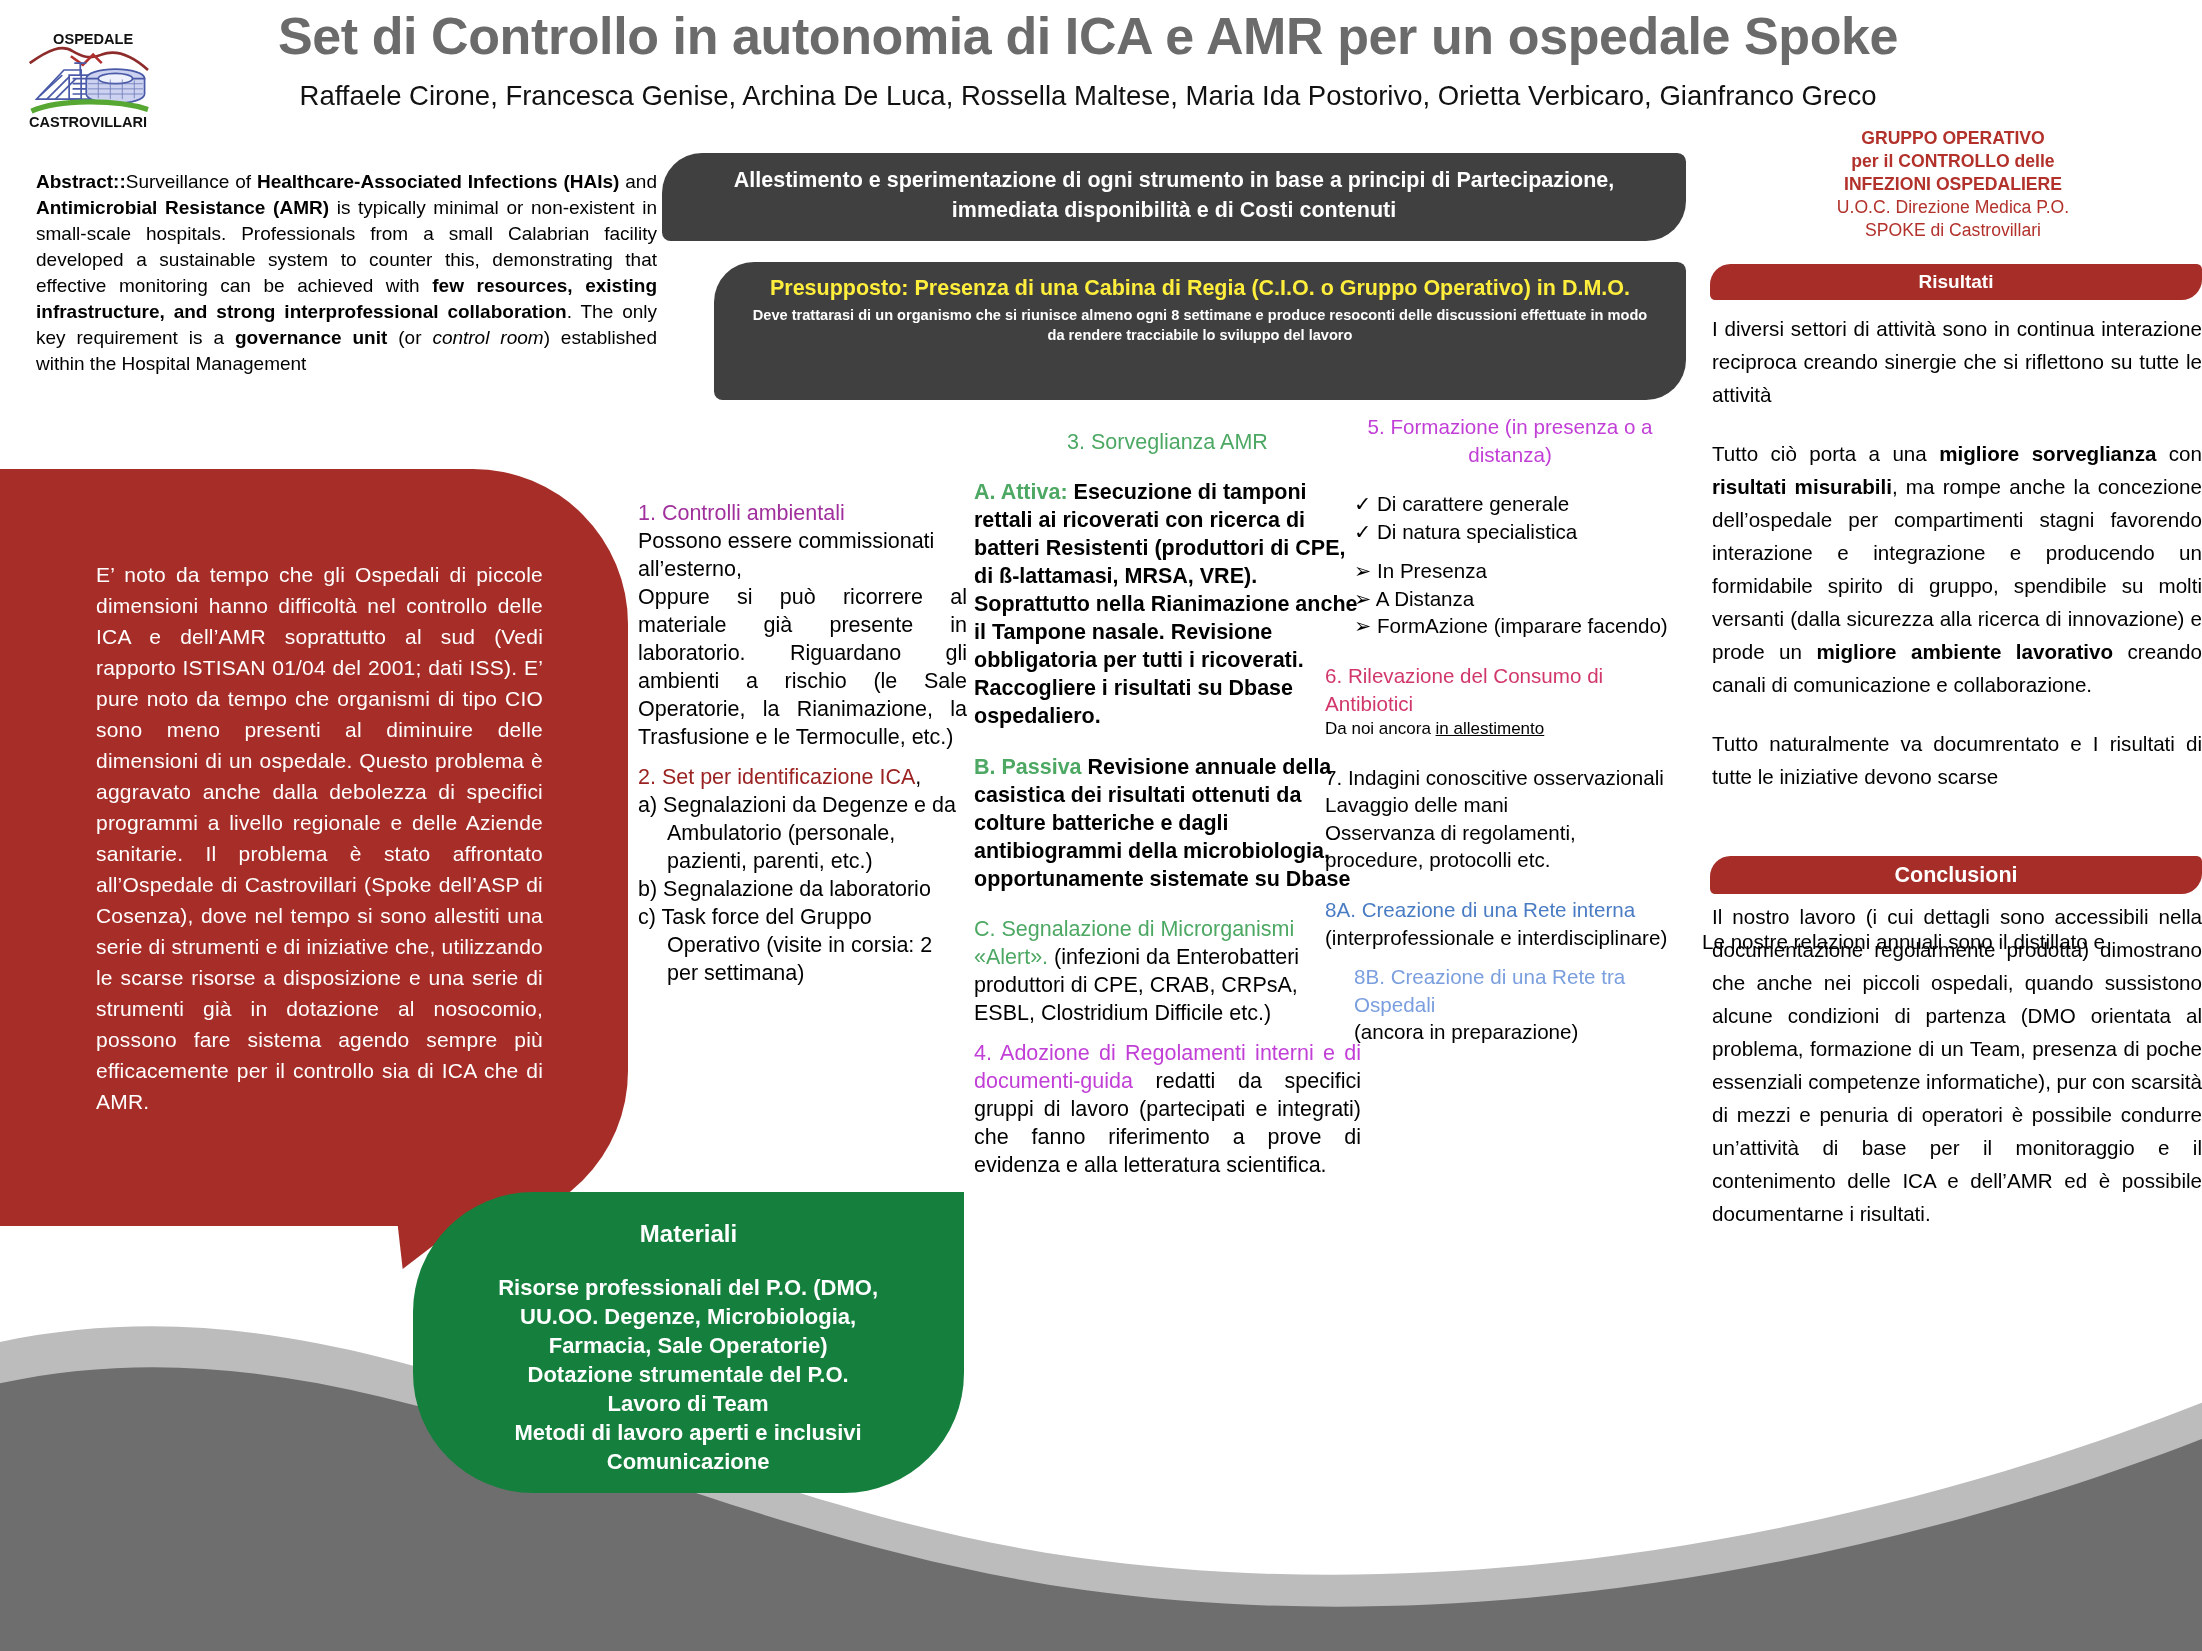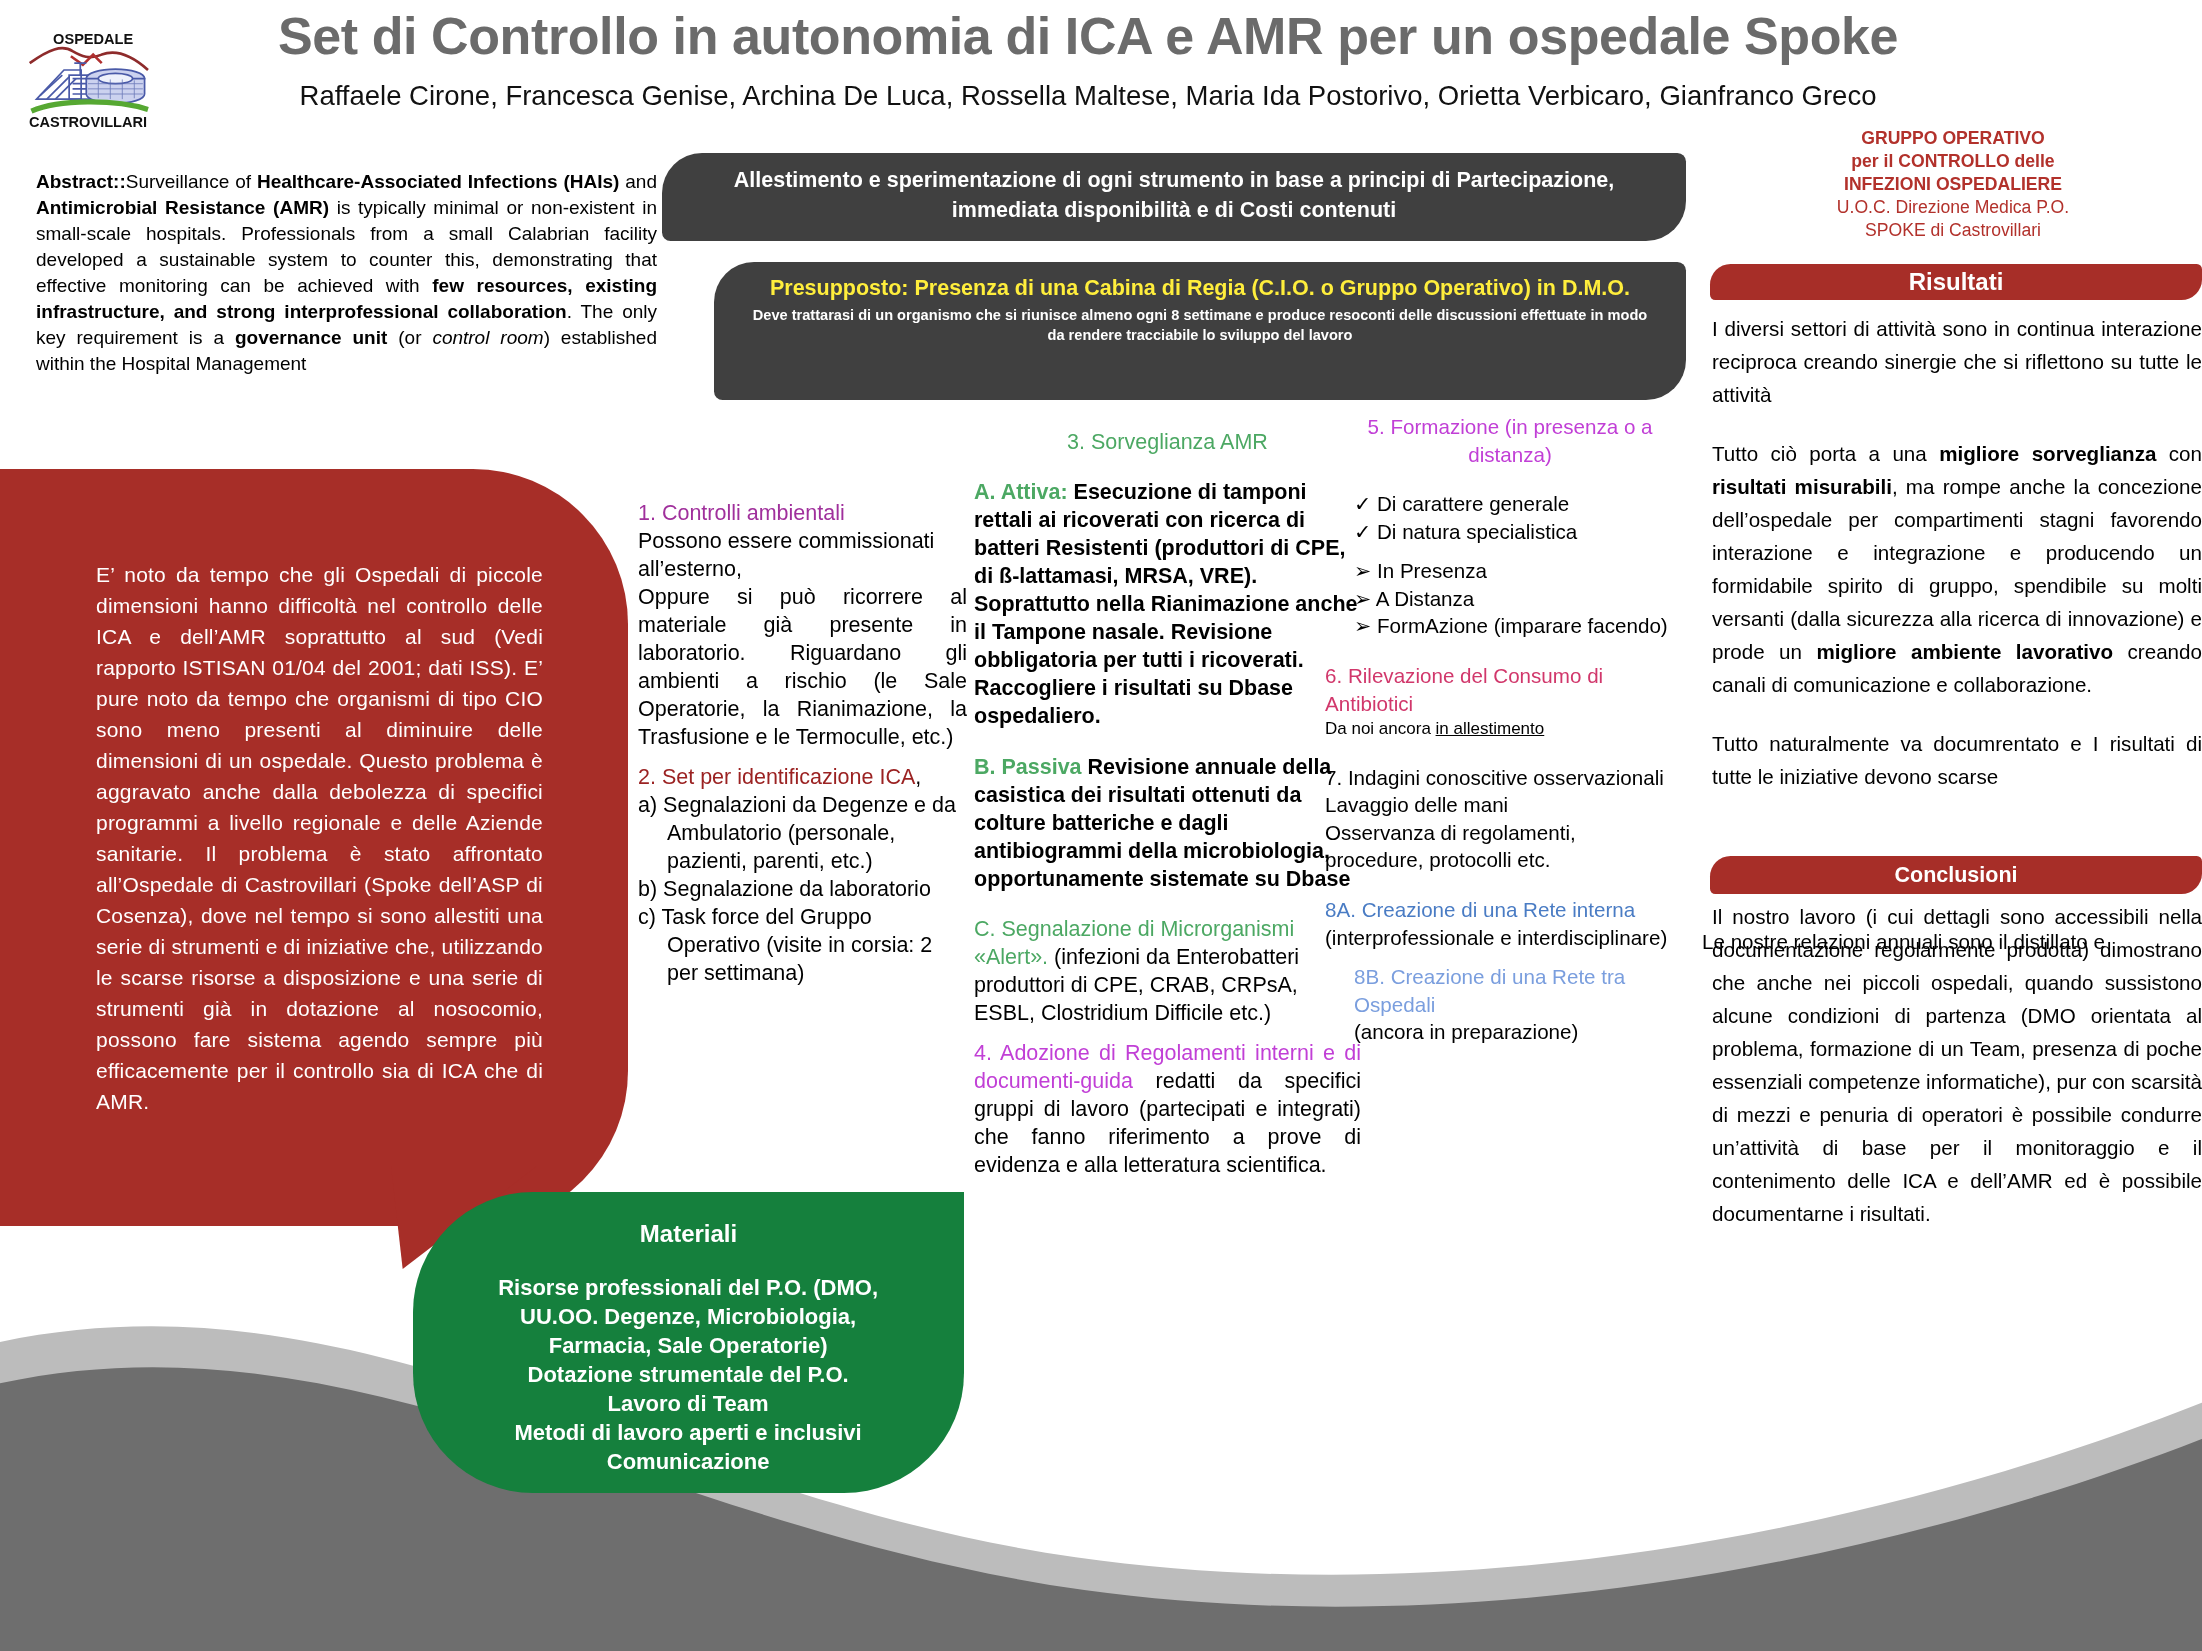--- a/index.html
+++ b/index.html
@@ -63,21 +63,21 @@
   #group-head{
     position:absolute;left:1712px;top:127px;width:482px;text-align:center;
     color:#b2312b;font-size:17.6px;line-height:23px;font-weight:bold;
   }
   #group-head .reg{font-weight:normal;}
 
   
   #risultati-band{
     position:absolute;left:1710px;top:264px;width:492px;height:36px;
     background:#a72e28;color:#fff;border-radius:20.6px 5.2px 20.6px 5.2px;
-    font-weight:bold;font-size:24px;line-height:36px;text-align:center;
+    font-weight:bold;font-size:19px;line-height:36px;text-align:center;
   }
   #risultati-body{
     position:absolute;left:1712px;top:303px;width:490px;
     font-size:20.6px;line-height:33px;color:#000;text-align:justify;
   }
   #risultati-body p{margin:9px 0 26px 0;}
   #risultati-body b{font-weight:bold;}
 
   
   #conclusioni-band{

